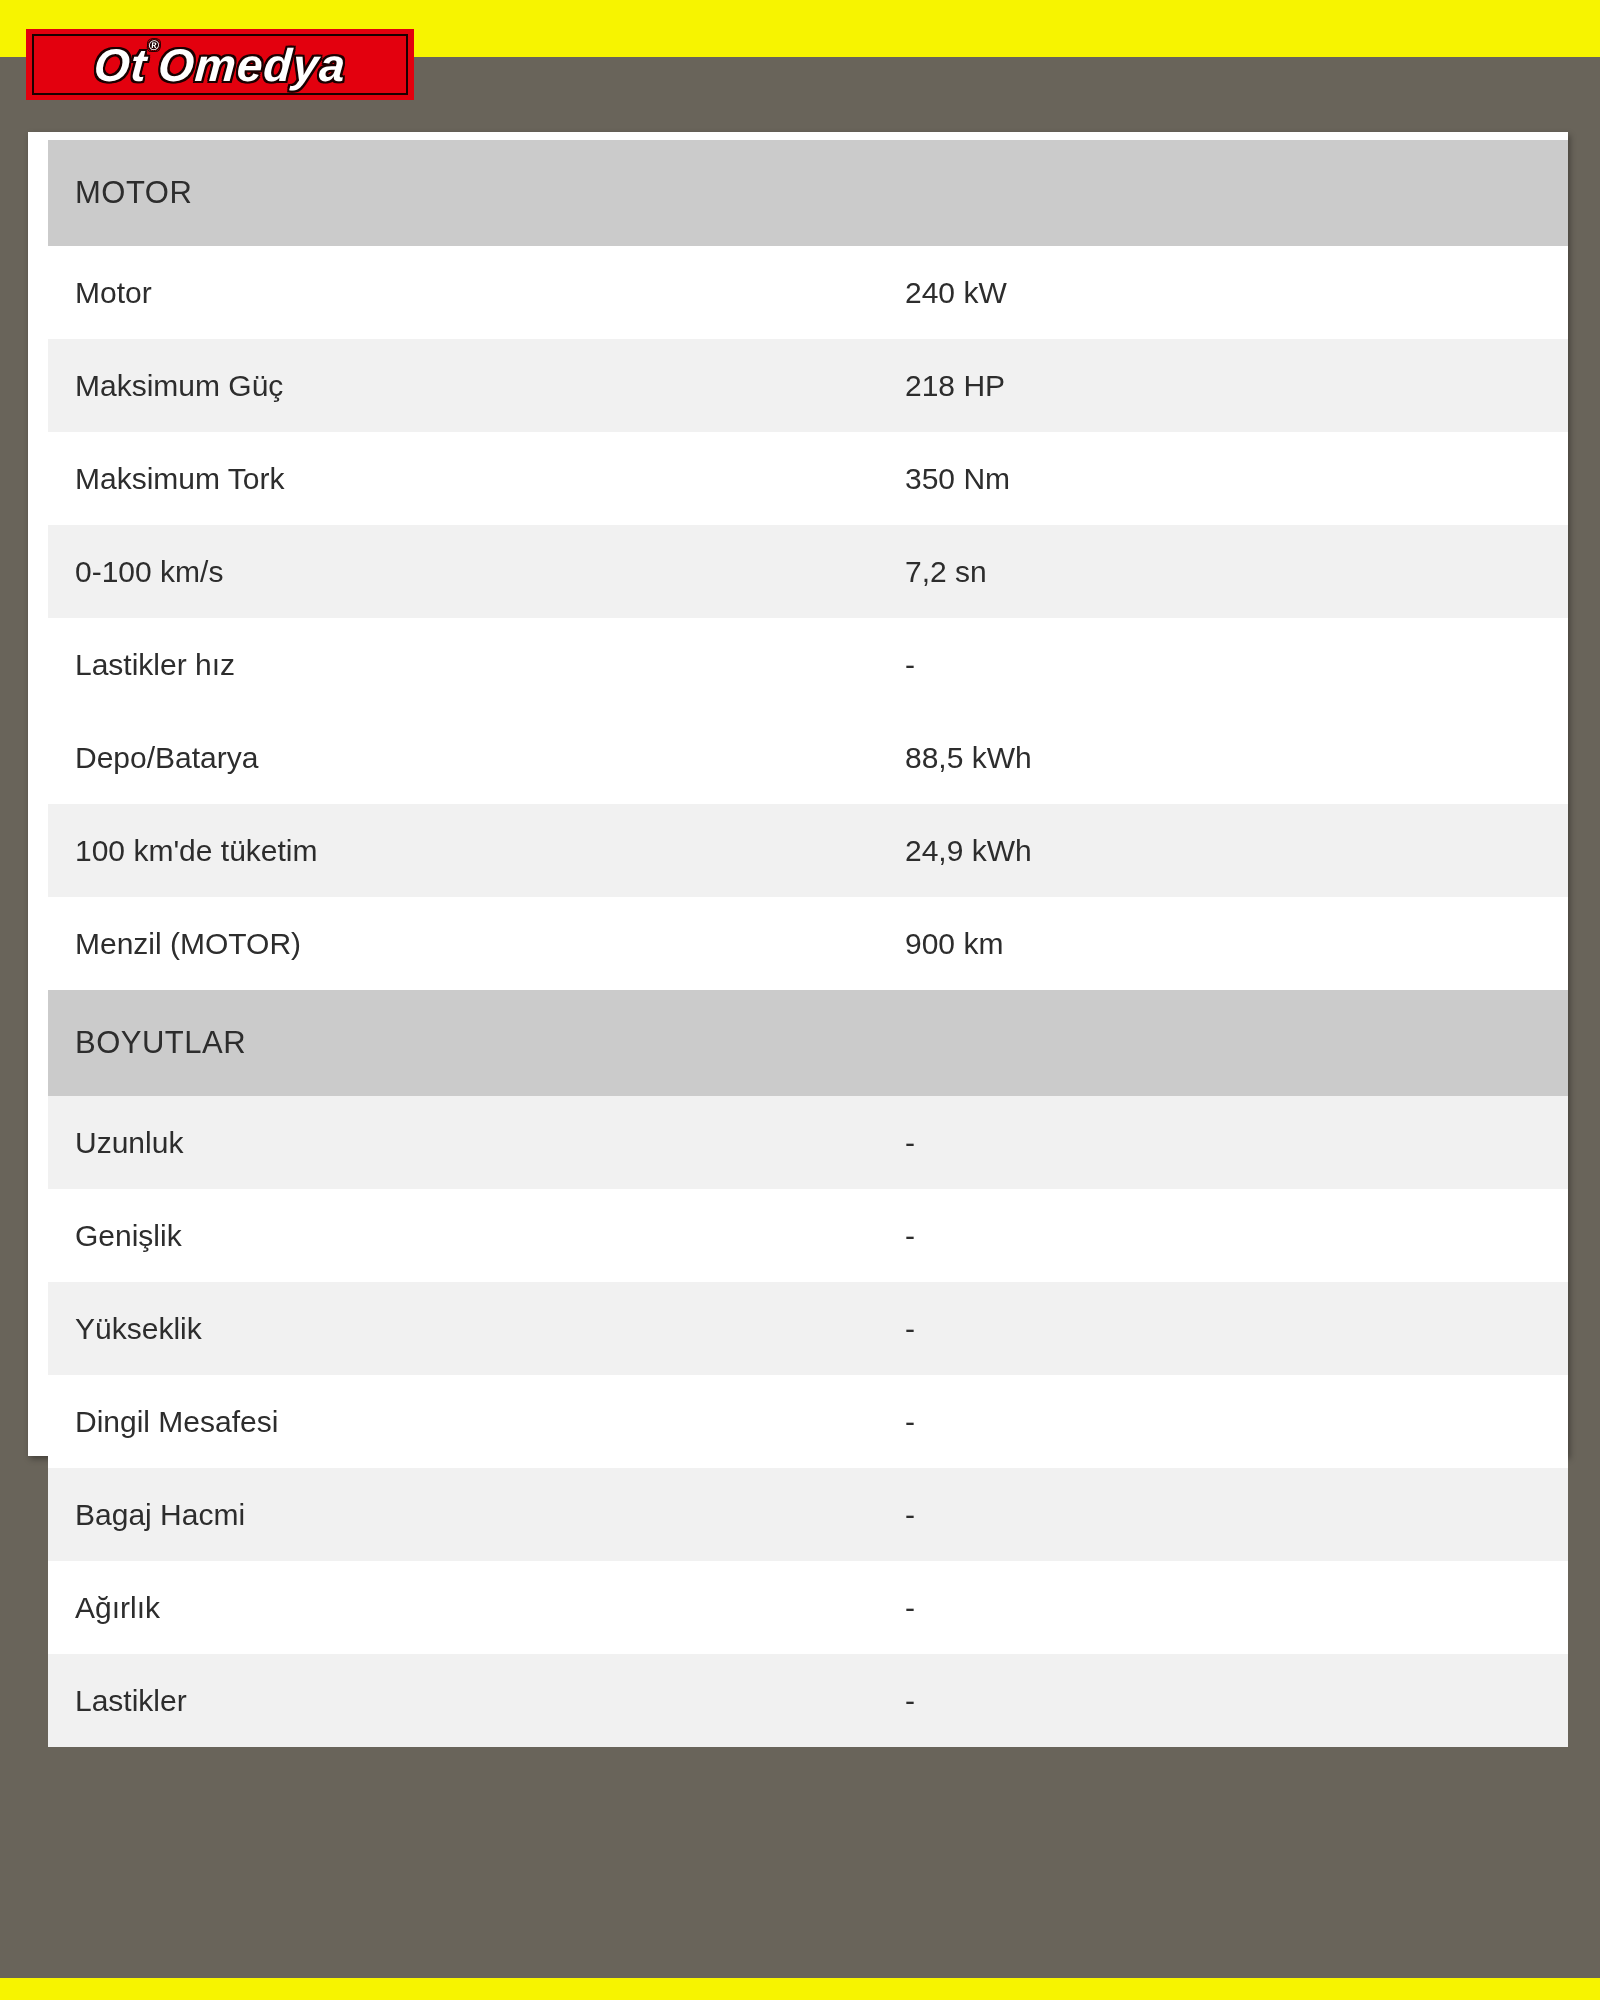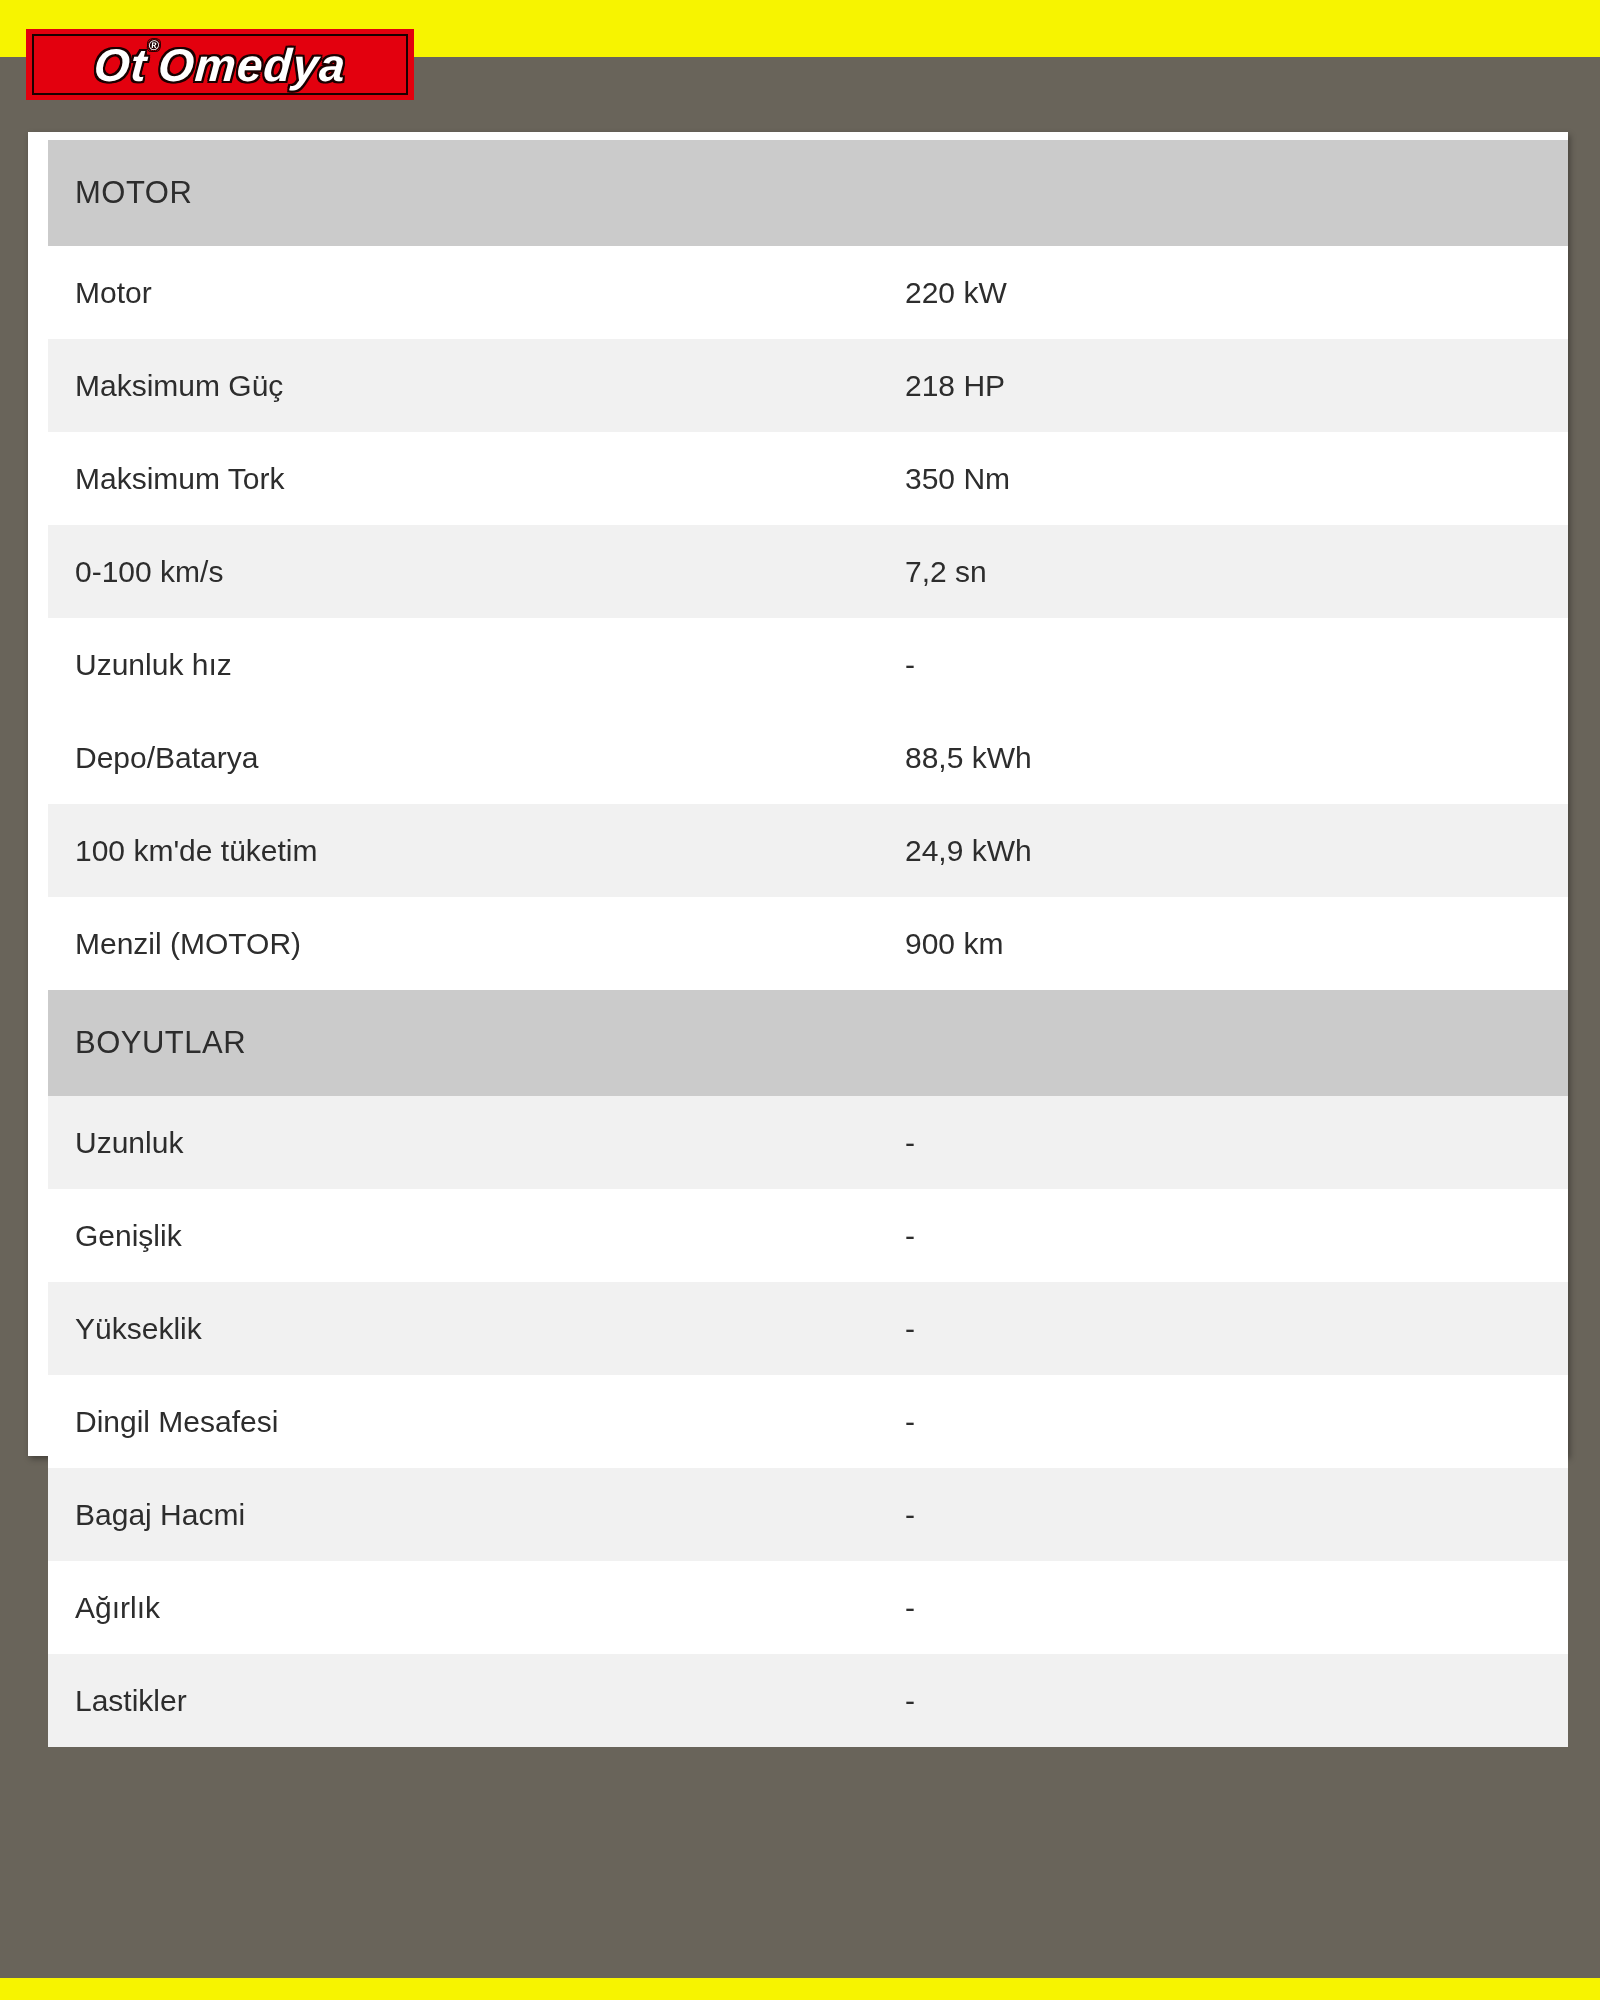--- a/index.html
+++ b/index.html
@@ -125,36 +125,36 @@
   </div>
 </div>
 
 <div class="panel">
   <div class="spec-table" id="spec-table">
       <div class="sec-header">
         <span>MOTOR</span>
       </div>
       <div class="spec-row">
         <span class="label">Motor</span>
-        <span class="value">220 kW</span>
+        <span class="value">240 kW</span>
       </div>
       <div class="spec-row shaded">
         <span class="label">Maksimum Güç</span>
         <span class="value">218 HP</span>
       </div>
       <div class="spec-row">
         <span class="label">Maksimum Tork</span>
         <span class="value">350 Nm</span>
       </div>
       <div class="spec-row shaded">
         <span class="label">0-100 km/s</span>
         <span class="value">7,2 sn</span>
       </div>
       <div class="spec-row">
-        <span class="label">Uzunluk hız</span>
+        <span class="label">Lastikler hız</span>
         <span class="value">-</span>
       </div>
       <div class="spec-row">
         <span class="label">Depo/Batarya</span>
         <span class="value">88,5 kWh</span>
       </div>
       <div class="spec-row shaded">
         <span class="label">100 km'de tüketim</span>
         <span class="value">24,9 kWh</span>
       </div>

